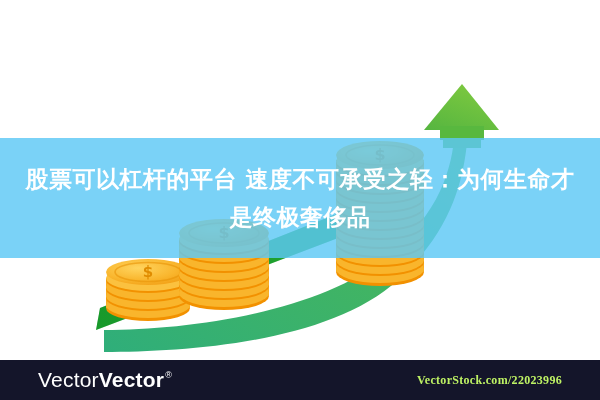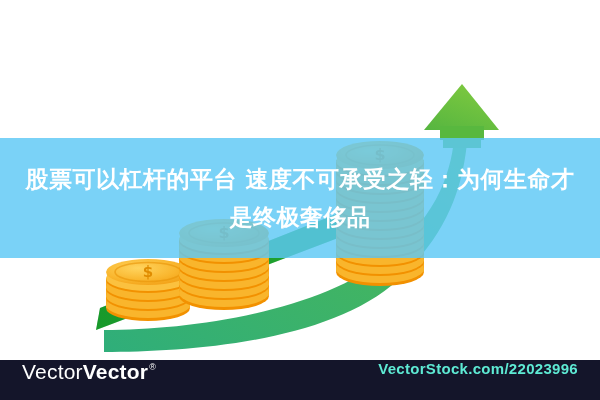--- a/index.html
+++ b/index.html
@@ -62,23 +62,24 @@
 
   
   .footer {
     position: absolute;
     left: 0;
     top: 360px;
     width: 600px;
     height: 40px;
     background: #14152a;
     display: flex;
+    align-items: center;
     justify-content: space-between;
     box-sizing: border-box;
-    padding: 0 22px;
+    padding: 0 38px;
   }
   .logo {
     display: flex;
     align-items: flex-start;
     color: #ffffff;
     font-size: 21px;
     letter-spacing: 0.2px;
     font-family: "Liberation Sans", sans-serif;
     white-space: nowrap;
   }
@@ -90,26 +91,26 @@
   }
   .logo-reg {
     font-size: 9px;
     line-height: 1;
     position: relative;
     top: 3px;
     margin-left: 1px;
     font-weight: 400;
   }
   .footer-url {
-    color: #5eead4;
-    font-size: 15px;
+    color: #bef264;
+    font-size: 12px;
     font-weight: 700;
     letter-spacing: 0.3px;
     white-space: nowrap;
-    font-family: Liberation Sans, sans-serif;
+    font-family: Liberation Serif, serif;
   }
 </style>
 </head>
 <body>
 
 <div class="stage">
 
   <div class="artwork">
     <svg viewBox="0 0 600 360" xmlns="http://www.w3.org/2000/svg">
       <defs>

